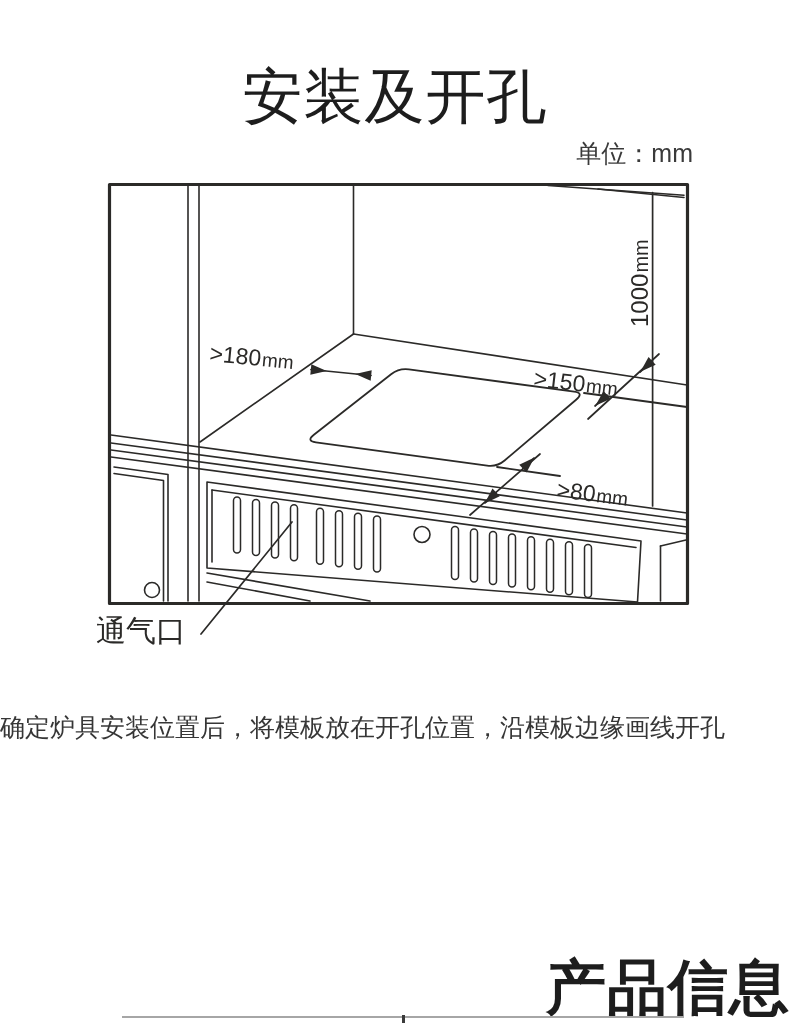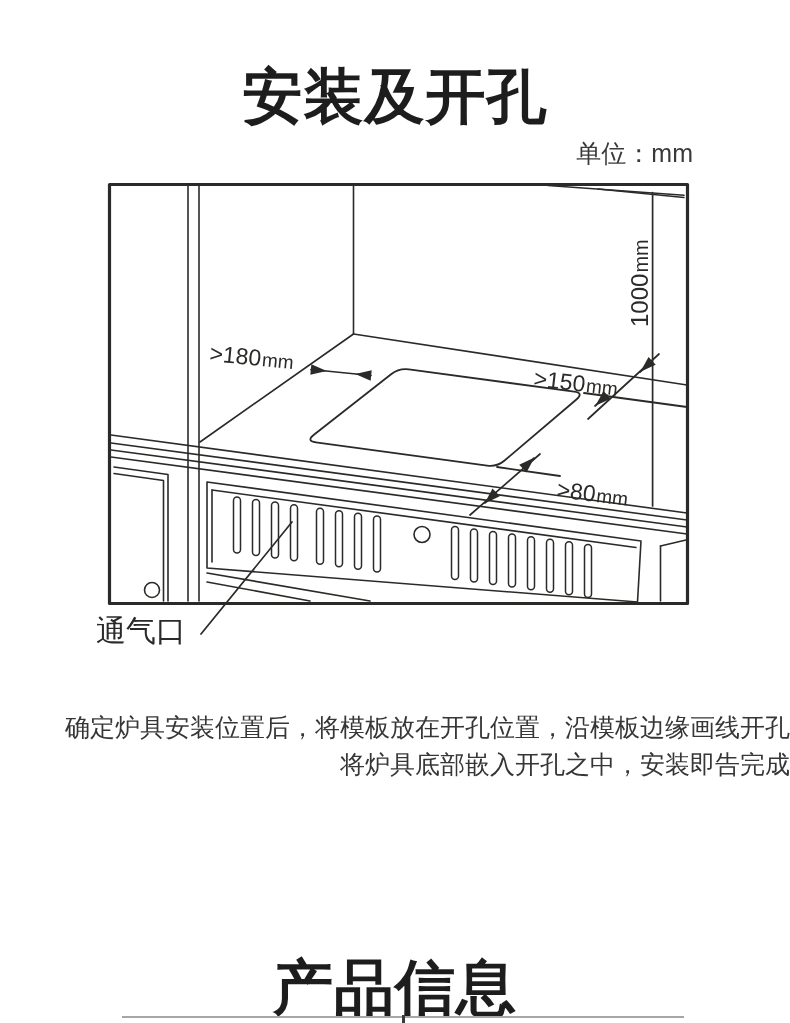--- a/index.html
+++ b/index.html
@@ -2,34 +2,34 @@
 <html><head>
 <meta charset="utf-8">
 <style>
   html,body{margin:0;padding:0;}
   body{
     width:790px;height:1023px;position:relative;background:#ffffff;
     font-family:"Liberation Sans","DejaVu Sans",sans-serif;overflow:hidden;
   }
   .page-title{
     position:absolute;top:22px;left:0;width:790px;text-align:center;
-    font-size:60px;font-weight:700;color:#1d1d1d;letter-spacing:1px;line-height:1.15;
+    font-size:60px;font-weight:400;color:#1d1d1d;letter-spacing:1px;line-height:1.15;
   }
   .unit-label{
     position:absolute;top:137px;right:97px;
     font-size:25px;color:#3a3a3a;
   }
   svg.diagram{position:absolute;top:0;left:0;}
   .instructions{
-    position:absolute;top:709px;left:0;width:790px;text-align:right;
+    position:absolute;top:709px;left:0;width:790px;text-align:left;
     font-size:25px;color:#363636;
   }
   .instructions p{margin:0;line-height:37px;}
   .section-title{
-    position:absolute;top:903px;left:0;width:790px;text-align:center;
+    position:absolute;top:903px;left:0;width:790px;text-align:right;
     font-size:60px;font-weight:900;color:#1d1d1d;letter-spacing:1px;line-height:1.15;
   }
   .bottom-divider{
     position:absolute;top:1016px;left:122px;width:562px;height:2px;background:#a6a6a6;
   }
   .bottom-tick{
     position:absolute;top:1015px;left:402px;width:3px;height:8px;background:#3b3b3b;
   }
   text{fill:#2b2a28;font-family:"Liberation Sans","DejaVu Sans",sans-serif;}
 </style>
@@ -149,19 +149,18 @@
   </g>
 
   <g>
     <line x1="201" y1="634" x2="292" y2="522" stroke="#2b2a28" stroke-width="1.7" stroke-linecap="round"></line>
     <text x="96" y="641" font-size="30">通气口</text>
   </g>
 </svg>
 
 <div class="instructions">
   <p>确定炉具安装位置后，将模板放在开孔位置，沿模板边缘画线开孔</p>
-  <p>将炉具底部嵌入开孔之中，安装即告完成</p>
 </div>
 
 <h2 class="section-title">产品信息</h2>
 
 <div class="bottom-divider"></div>
 <div class="bottom-tick"></div>
 
 </body></html>

